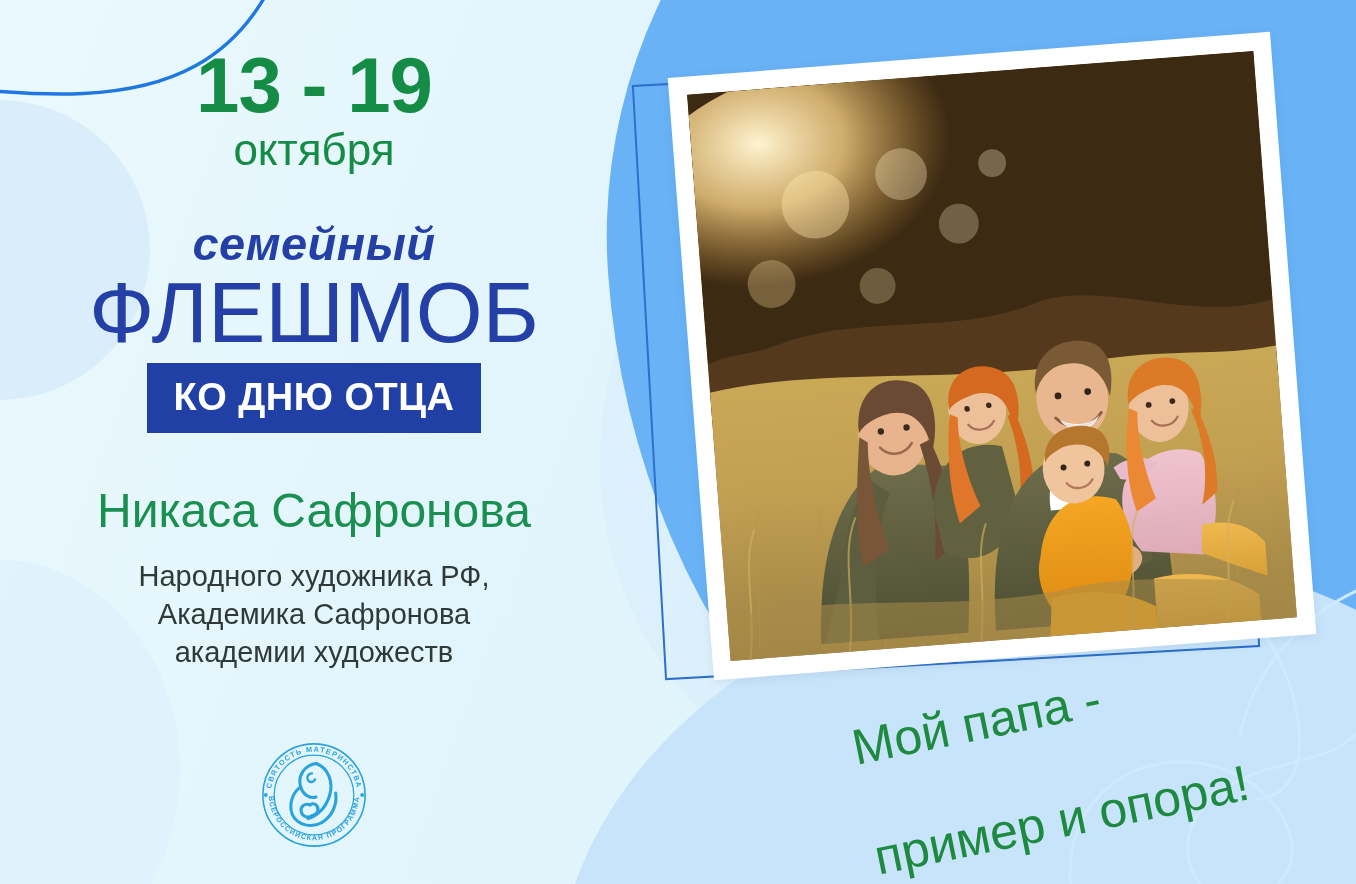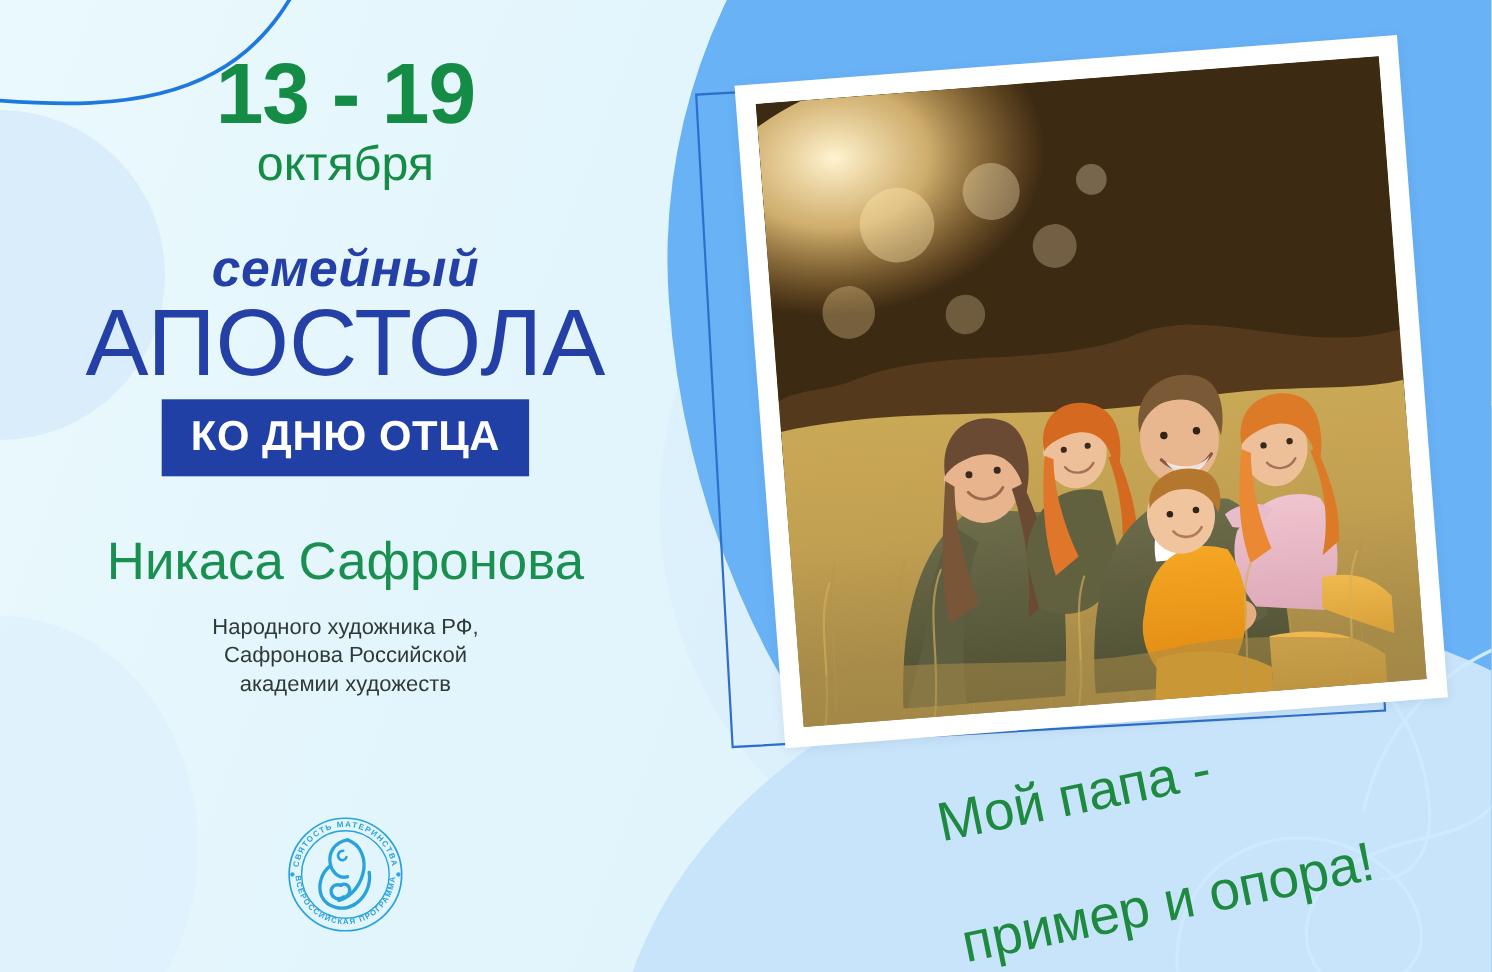--- a/index.html
+++ b/index.html
@@ -109,21 +109,21 @@
   }
 
   .support-block{margin-top:44px;text-align:center;}
   .support-pre{
     color:#2f3a38;font-size:26px;font-weight:400;margin:0;line-height:1.2;
   }
   .support-name{
     color:#1a9050;font-size:48px;font-weight:400;margin:6px 0 0 0;line-height:1.15;text-align:center;
   }
   .support-role{
-    color:#2f3a38;font-size:20px;font-weight:400;margin:18px 0 0 0;line-height:1.32;
+    color:#2f3a38;font-size:29px;font-weight:400;margin:18px 0 0 0;line-height:1.32;
   }
 
   
   .logos{
     position:absolute;left:0;bottom:30px;width:628px;
     display:flex;justify-content:center;align-items:flex-start;gap:54px;
     z-index:6;
   }
   .logo{display:flex;flex-direction:column;align-items:center;}
   .logo-faap-text{
@@ -326,29 +326,29 @@
     </div>
   </div>
 
   <div class="left-col">
 
     <div class="date-range">13 - 19</div>
     <div class="date-month">октября</div>
 
     <div class="title-block">
       <div class="title-script">семейный</div>
-      <div class="title-main">АПОСТОЛА</div>
+      <div class="title-main">ФЛЕШМОБ</div>
       <div><span class="title-badge">КО ДНЮ ОТЦА</span></div>
     </div>
 
     <div class="support-block">
       <div class="support-name">Никаса Сафронова</div>
       <div class="support-role">
         <div>Народного художника РФ,</div>
-        <div>Сафронова Российской</div>
+        <div>Академика Сафронова</div>
         <div>академии художеств</div>
       </div>
     </div>
   </div>
 
   <div class="logos">
 
 
     <div class="logo">
       <svg width="118" height="118" viewBox="0 0 120 120">

